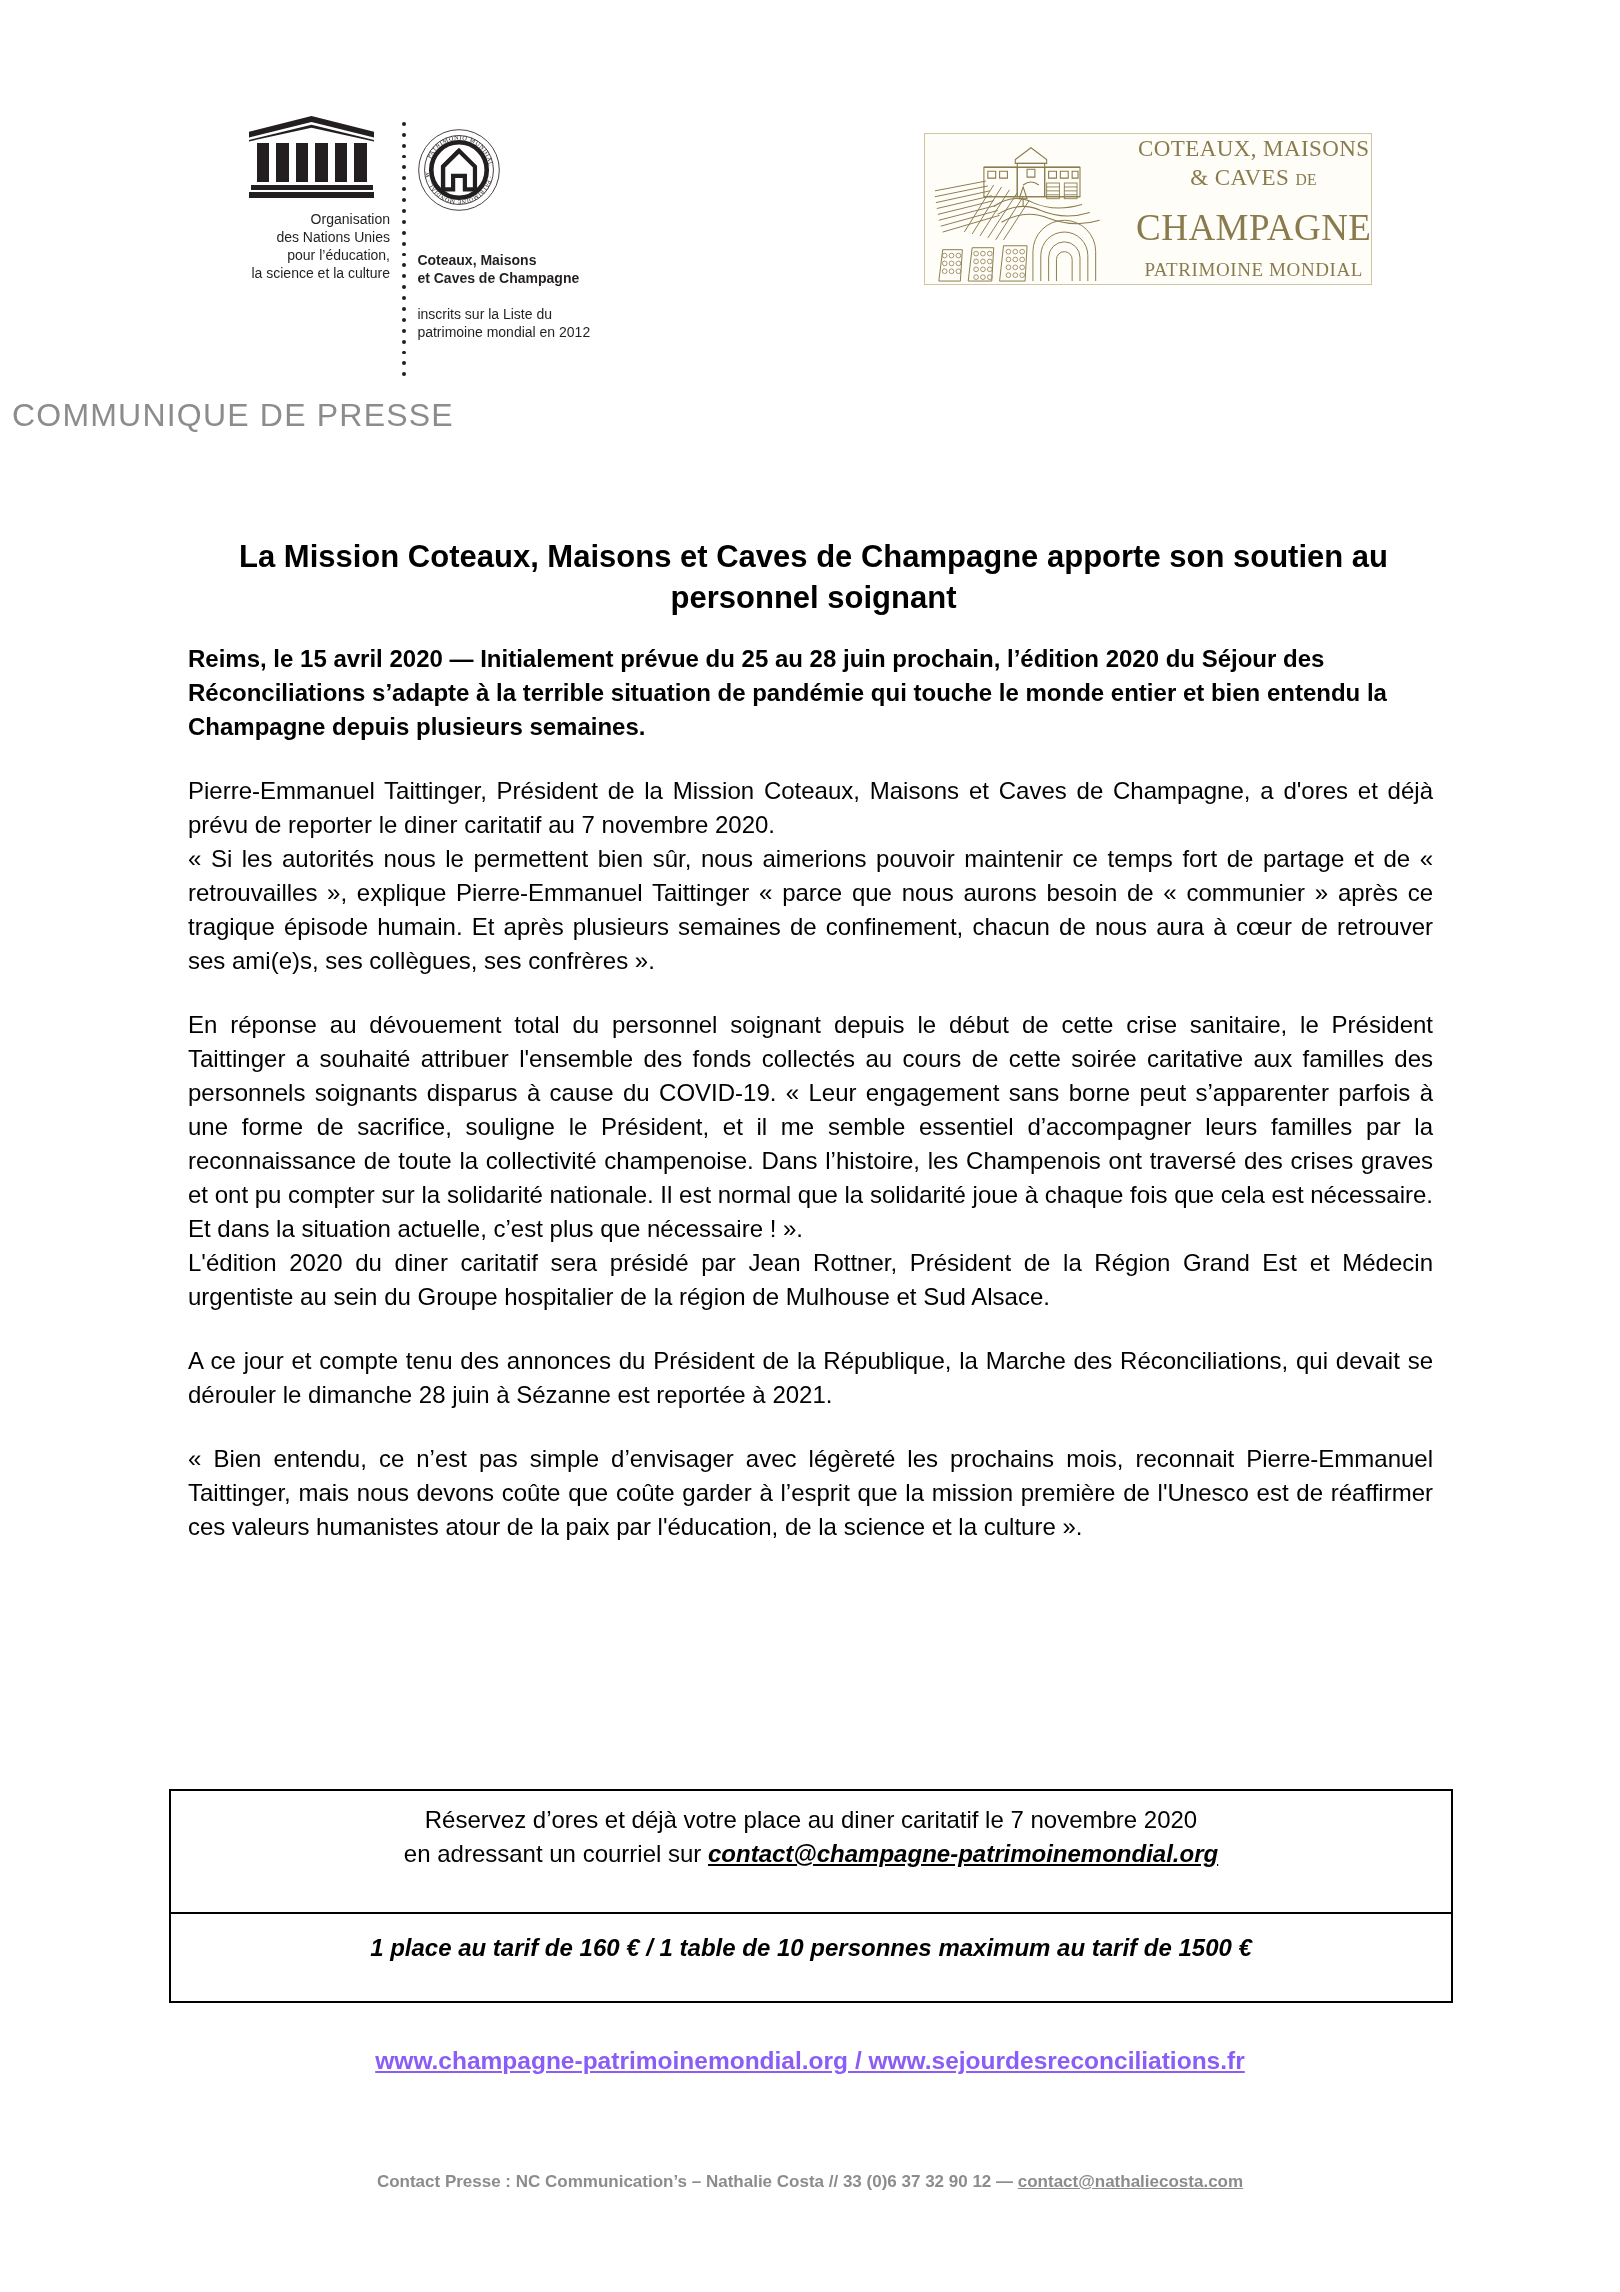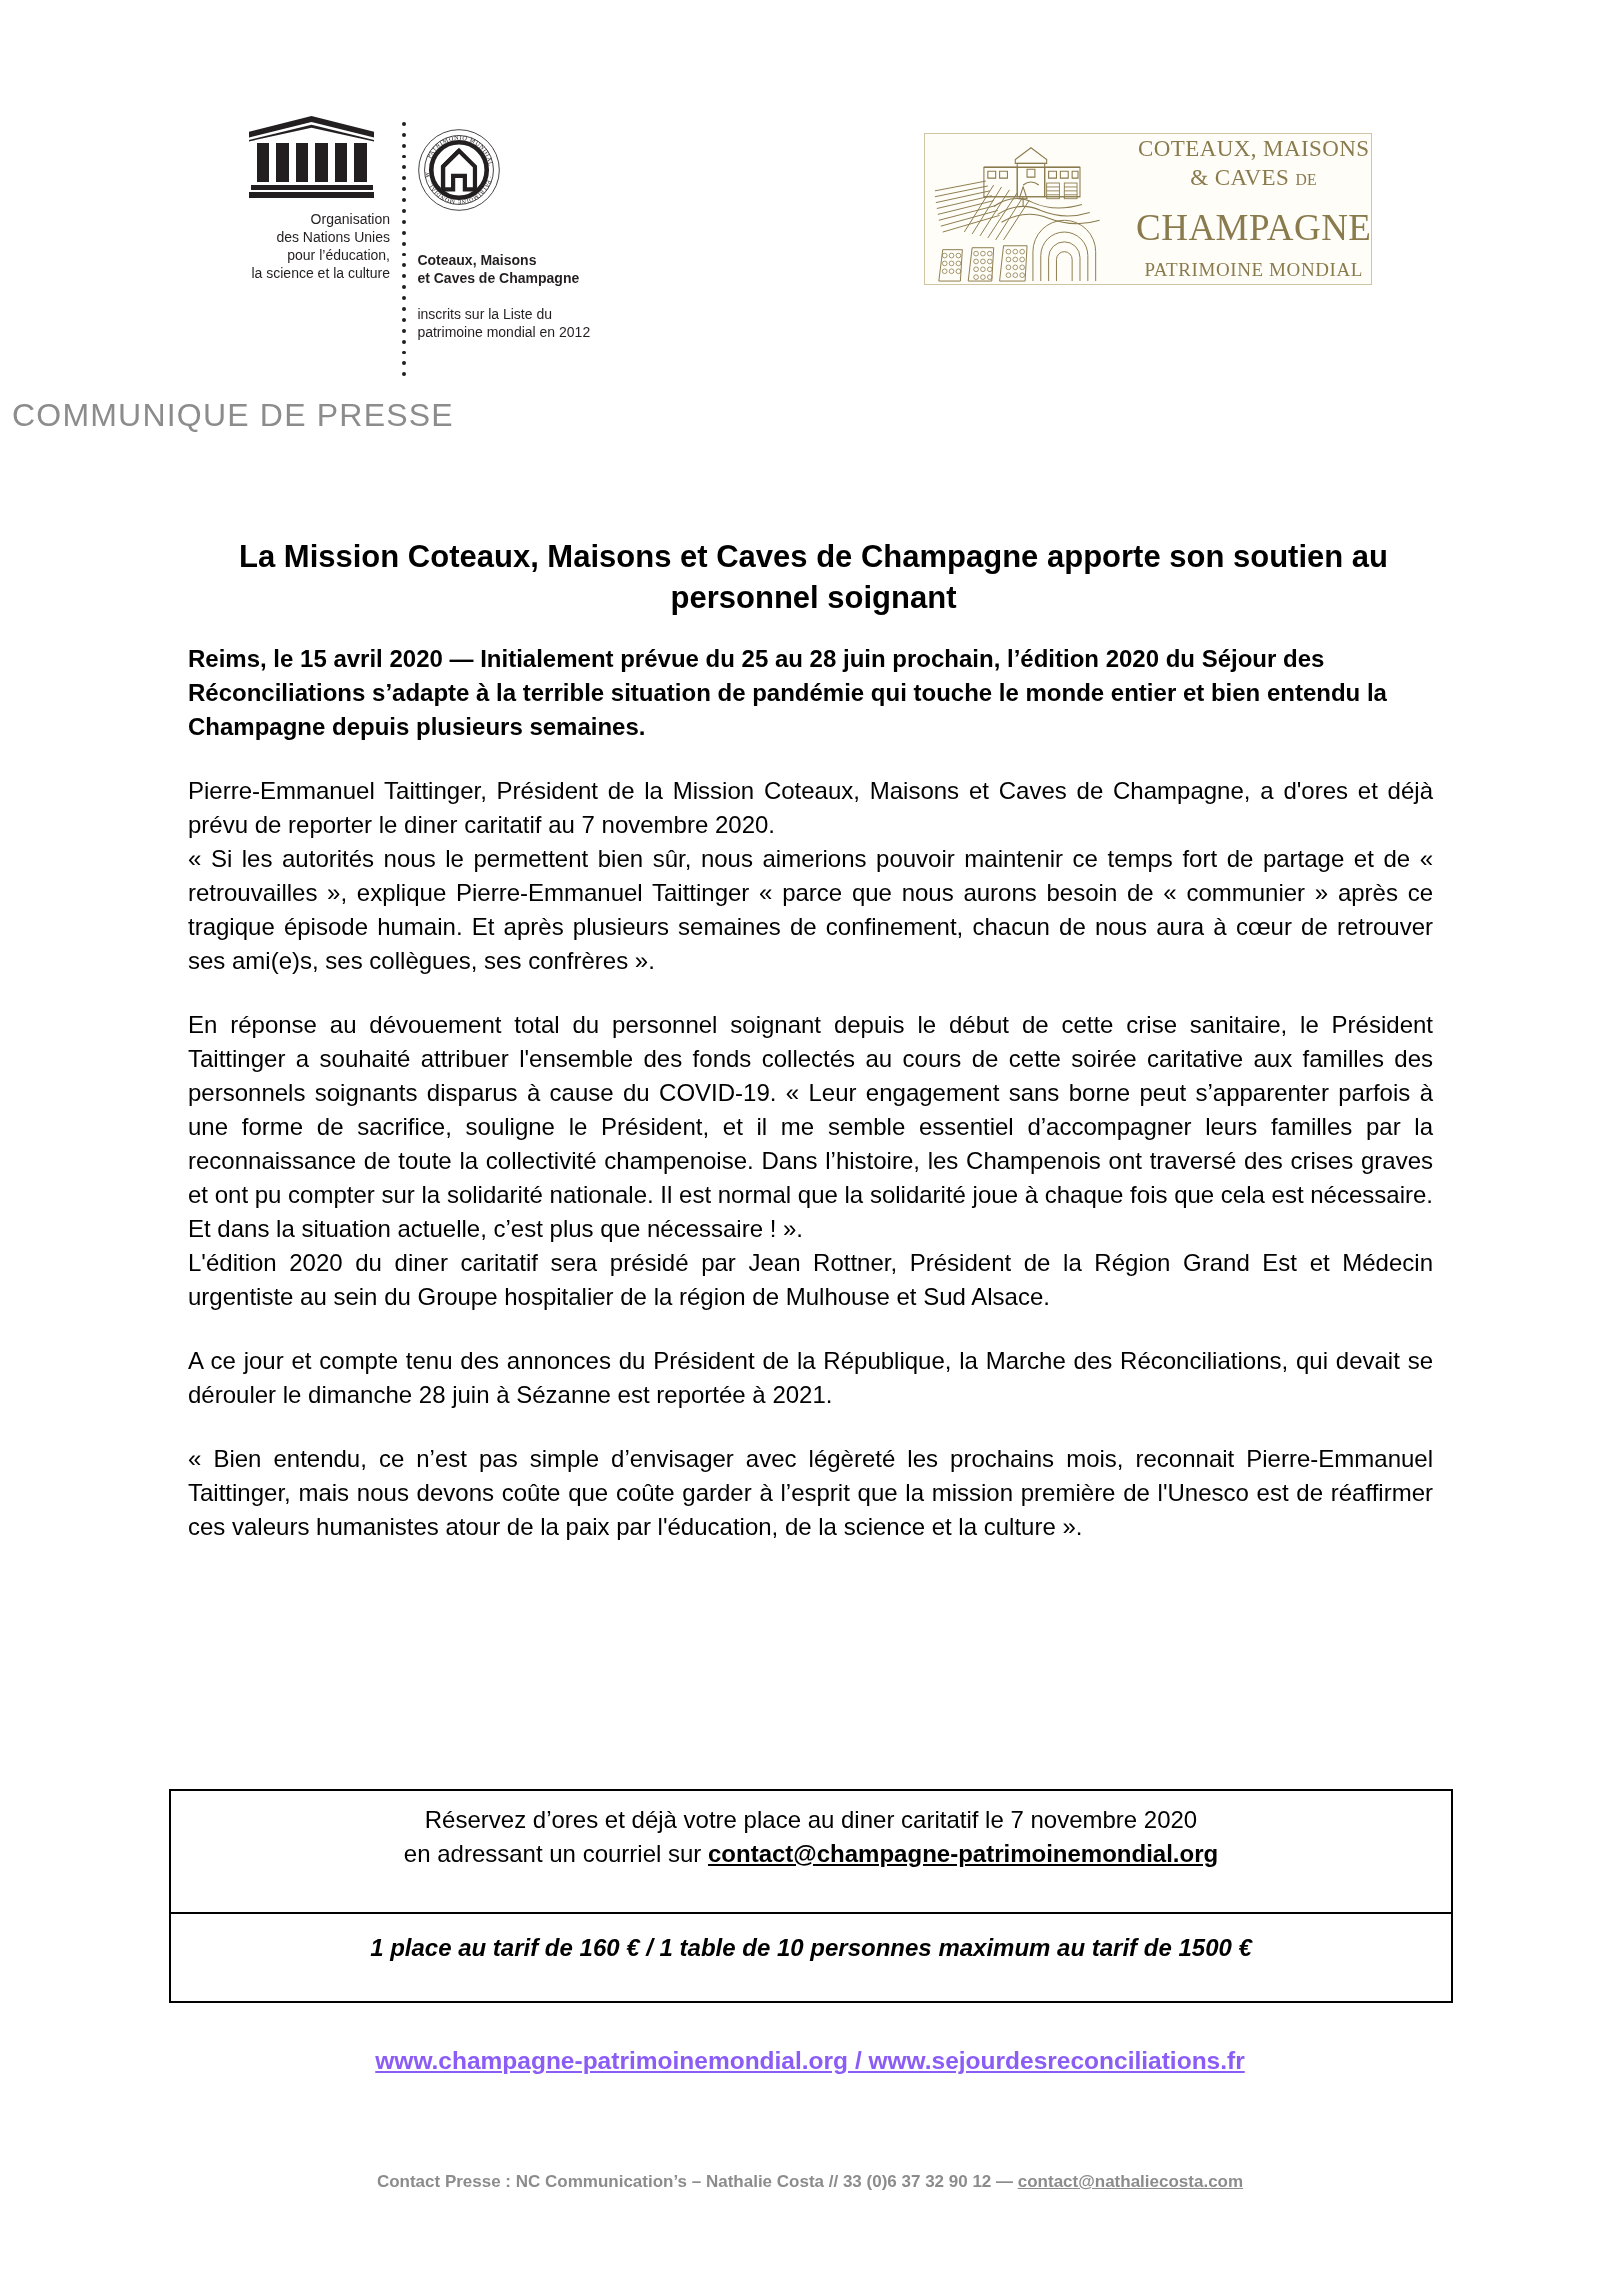--- a/index.html
+++ b/index.html
@@ -255,20 +255,21 @@
     height: 125px;
     border: 2px solid #000;
     box-sizing: border-box;
     text-align: center;
     font-size: 24px;
     line-height: 34px;
     padding-top: 11.8px;
   }
   .resa-line2 .mail {
     font-weight: bold;
+    font-style: italic;
     text-decoration: underline;
     margin-top: 28px;
   }
   .resa-price {
     position: absolute;
     left: 169px;
     top: 1914px;
     width: 1284px;
     height: 89px;
     border: 2px solid #000;

